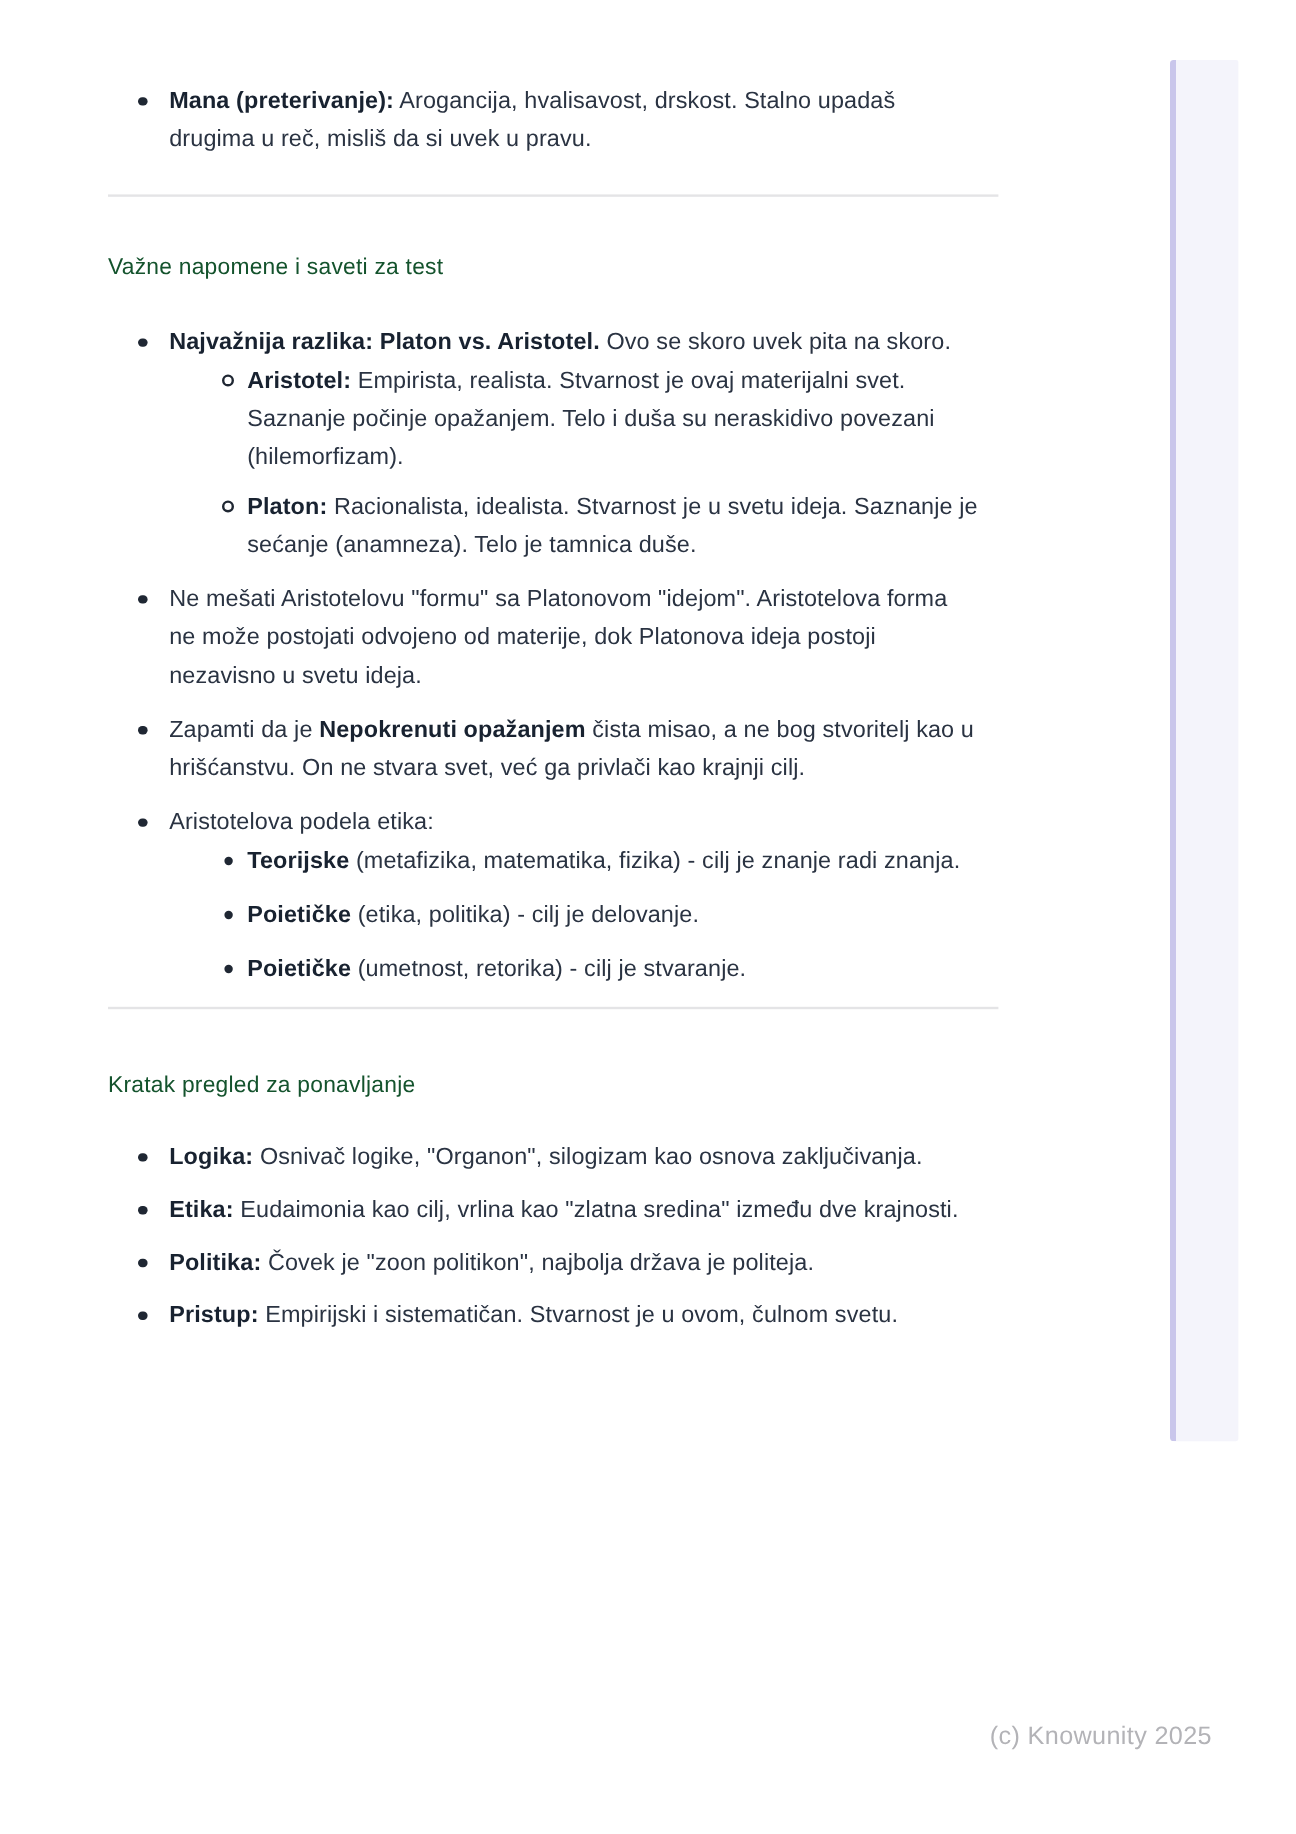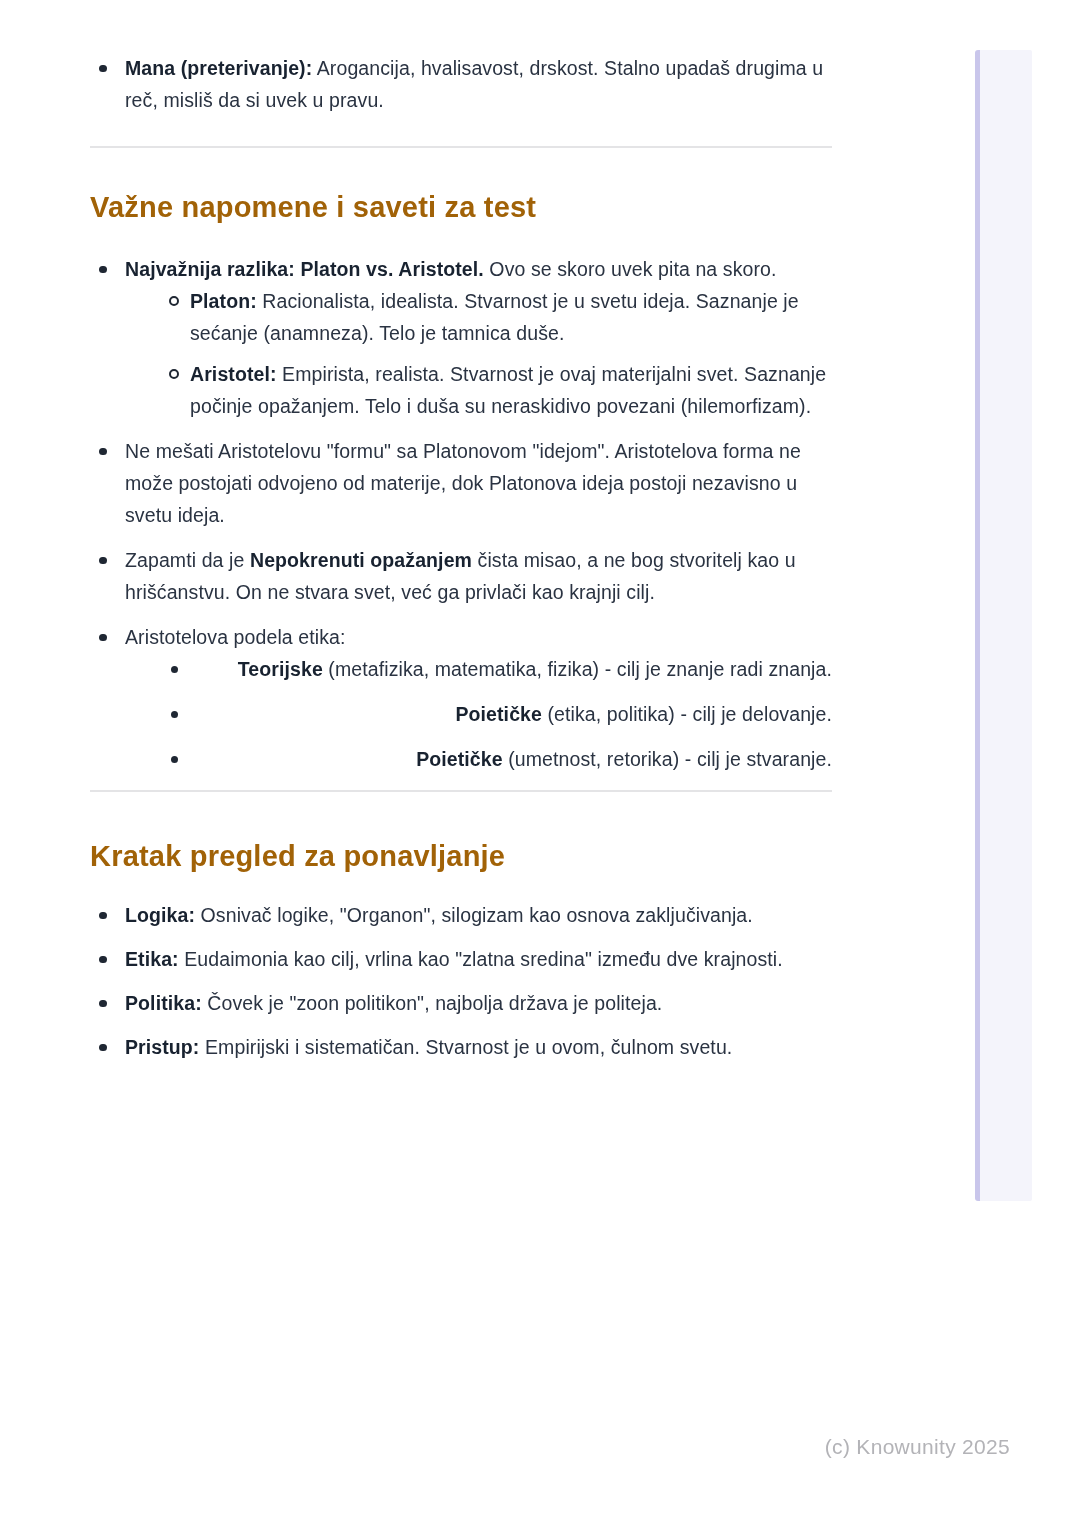--- a/index.html
+++ b/index.html
@@ -26,42 +26,42 @@
     line-height: 32px;
     color: #2A3342;
     letter-spacing: 0.1px;
   }
 
   .content b, .content .b {
     font-weight: bold;
     color: #182230;
   }
 
-  ul { list-style: none; margin: 0; padding: 0; }
+  ul { list-style: none; margin: 16px; padding: 0; }
 
   li { position: relative; }
 
   
   li.l1 { padding-left: 35px; margin-bottom: 13px; }
   li.l1::before {
     content: "";
     position: absolute;
     left: 9px;
     top: 12.5px;
     width: 7.5px;
     height: 7.5px;
     border-radius: 50%;
     background: #1F2733;
   }
   li.l1.last { margin-bottom: 0; }
 
   
   ul.sub { margin: 0 0 10px 0; }
   ul.sub li { padding-left: 65px; margin-bottom: 9px; }
-  ul.sub.wide li { margin-bottom: 13px; text-align: right; }
+  ul.sub.wide li { margin-bottom: 13px; }
   ul.sub li:last-child { margin-bottom: 0; }
 
   ul.sub.circle li::before {
     content: "";
     position: absolute;
     left: 44px;
     top: 11px;
     width: 6px;
     height: 6px;
     border-radius: 50%;
@@ -81,26 +81,26 @@
 
   hr.rule {
     border: none;
     border-top: 2px solid #E4E4E6;
     margin: 0;
   }
   hr.rule1 { margin-top: 30px; margin-bottom: 40px; }
   hr.rule2 { margin-top: 15px; margin-bottom: 45px; }
 
   h2.section-heading {
-    font-size: 29px;
+    font-size: 19px;
     line-height: 38px;
-    font-weight: bold;
+    font-weight: normal;
     letter-spacing: 0.2px;
     margin: 0 0 27px 0;
-    color: #a16207;
+    color: #14532d;
   }
   h2.h2-second { margin-bottom: 24px; }
 
   .s2-list li.l1 { margin-bottom: 12px; }
 
   .side-panel {
     position: absolute;
     left: 975px;
     top: 50px;
     width: 52px;
@@ -134,24 +134,24 @@
   <hr class="rule rule1">
 
   <h2 class="section-heading">Važne napomene i saveti za test</h2>
 
   <ul>
 
     <li class="l1">
       <span class="b">Najvažnija razlika: Platon vs. Aristotel.</span><span> Ovo se skoro uvek pita na skoro.</span>
       <ul class="sub circle">
         <li>
+          <span class="b">Aristotel:</span><span> Empirista, realista. Stvarnost je ovaj materijalni svet. Saznanje počinje opažanjem. Telo i duša su neraskidivo povezani (hilemorfizam).</span>
+        </li>
+        <li>
           <span class="b">Platon:</span><span> Racionalista, idealista. Stvarnost je u svetu ideja. Saznanje je sećanje (anamneza). Telo je tamnica duše.</span>
-        </li>
-        <li>
-          <span class="b">Aristotel:</span><span> Empirista, realista. Stvarnost je ovaj materijalni svet. Saznanje počinje opažanjem. Telo i duša su neraskidivo povezani (hilemorfizam).</span>
         </li>
       </ul>
     </li>
 
     <li class="l1">
       <span>Ne mešati Aristotelovu "formu" sa Platonovom "idejom". Aristotelova forma ne može postojati odvojeno od materije, dok Platonova ideja postoji nezavisno u svetu ideja.</span>
     </li>
 
     <li class="l1">
       <span>Zapamti da je </span><span class="b">Nepokrenuti opažanjem</span><span> čista misao, a ne bog stvoritelj kao u hrišćanstvu. On ne stvara svet, već ga privlači kao krajnji cilj.</span>

